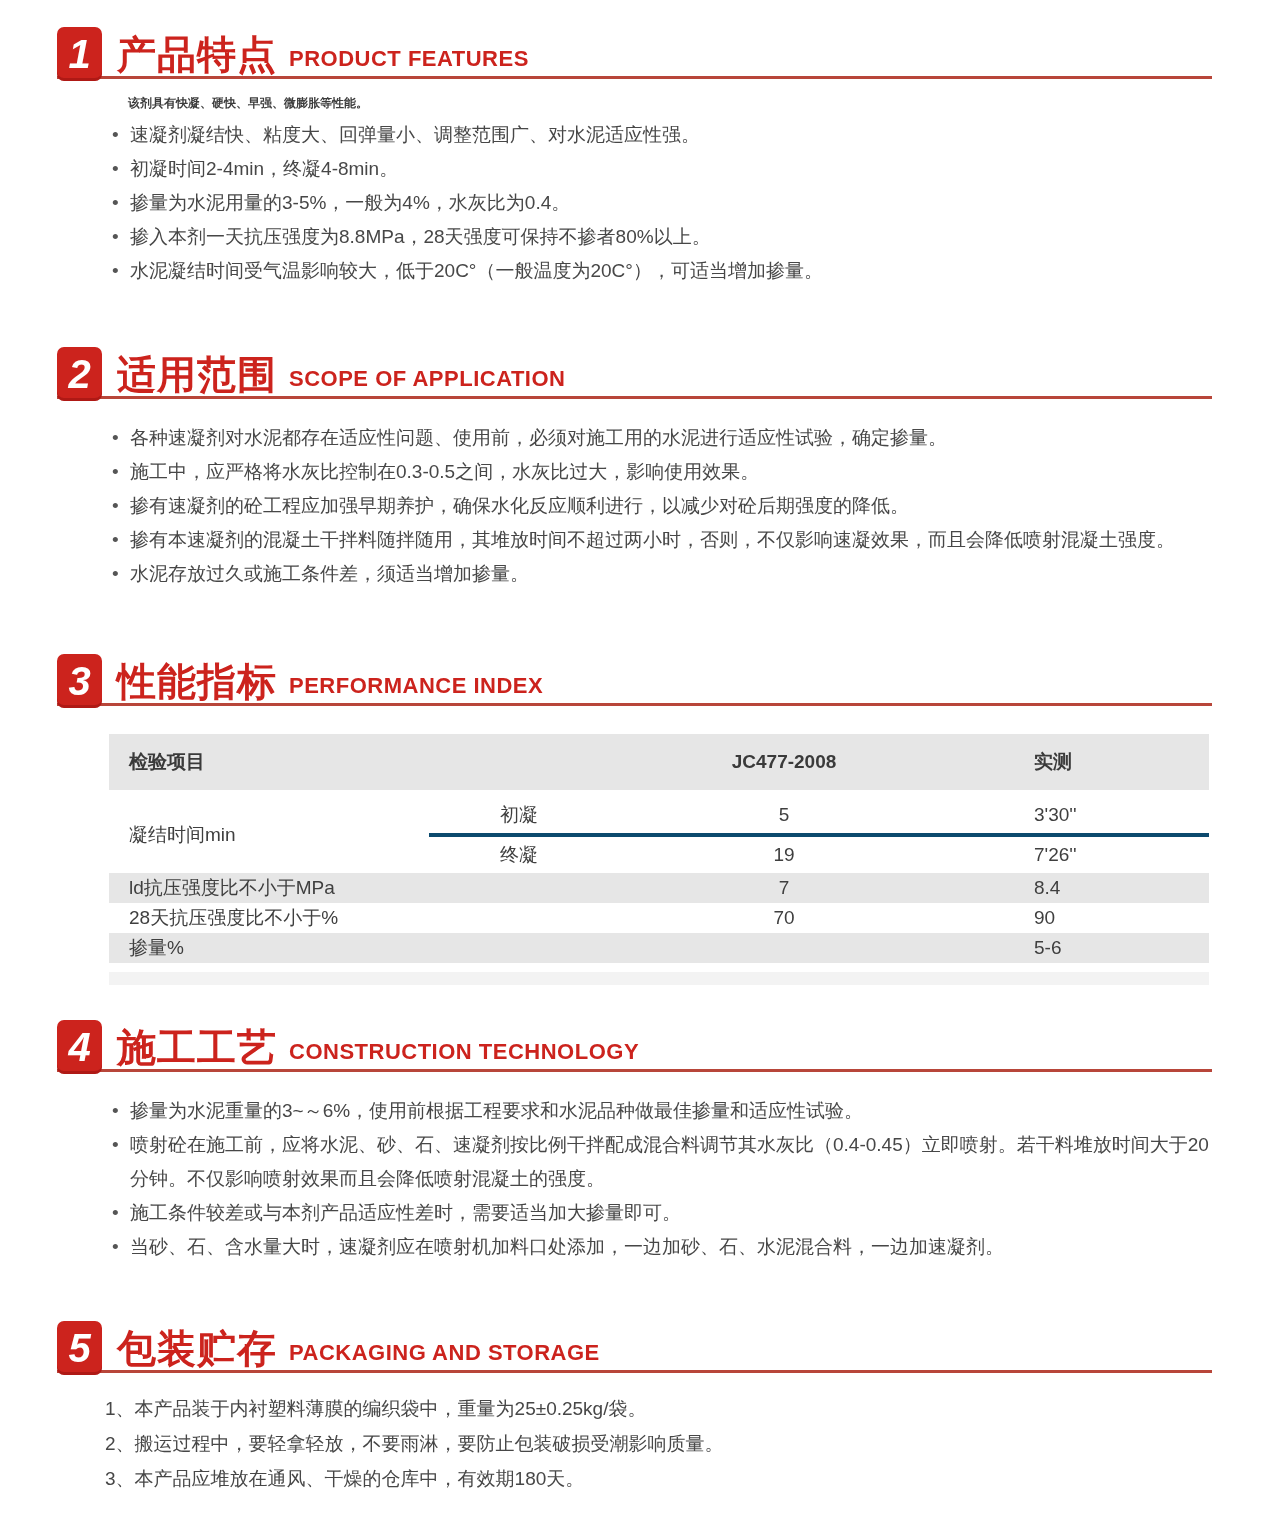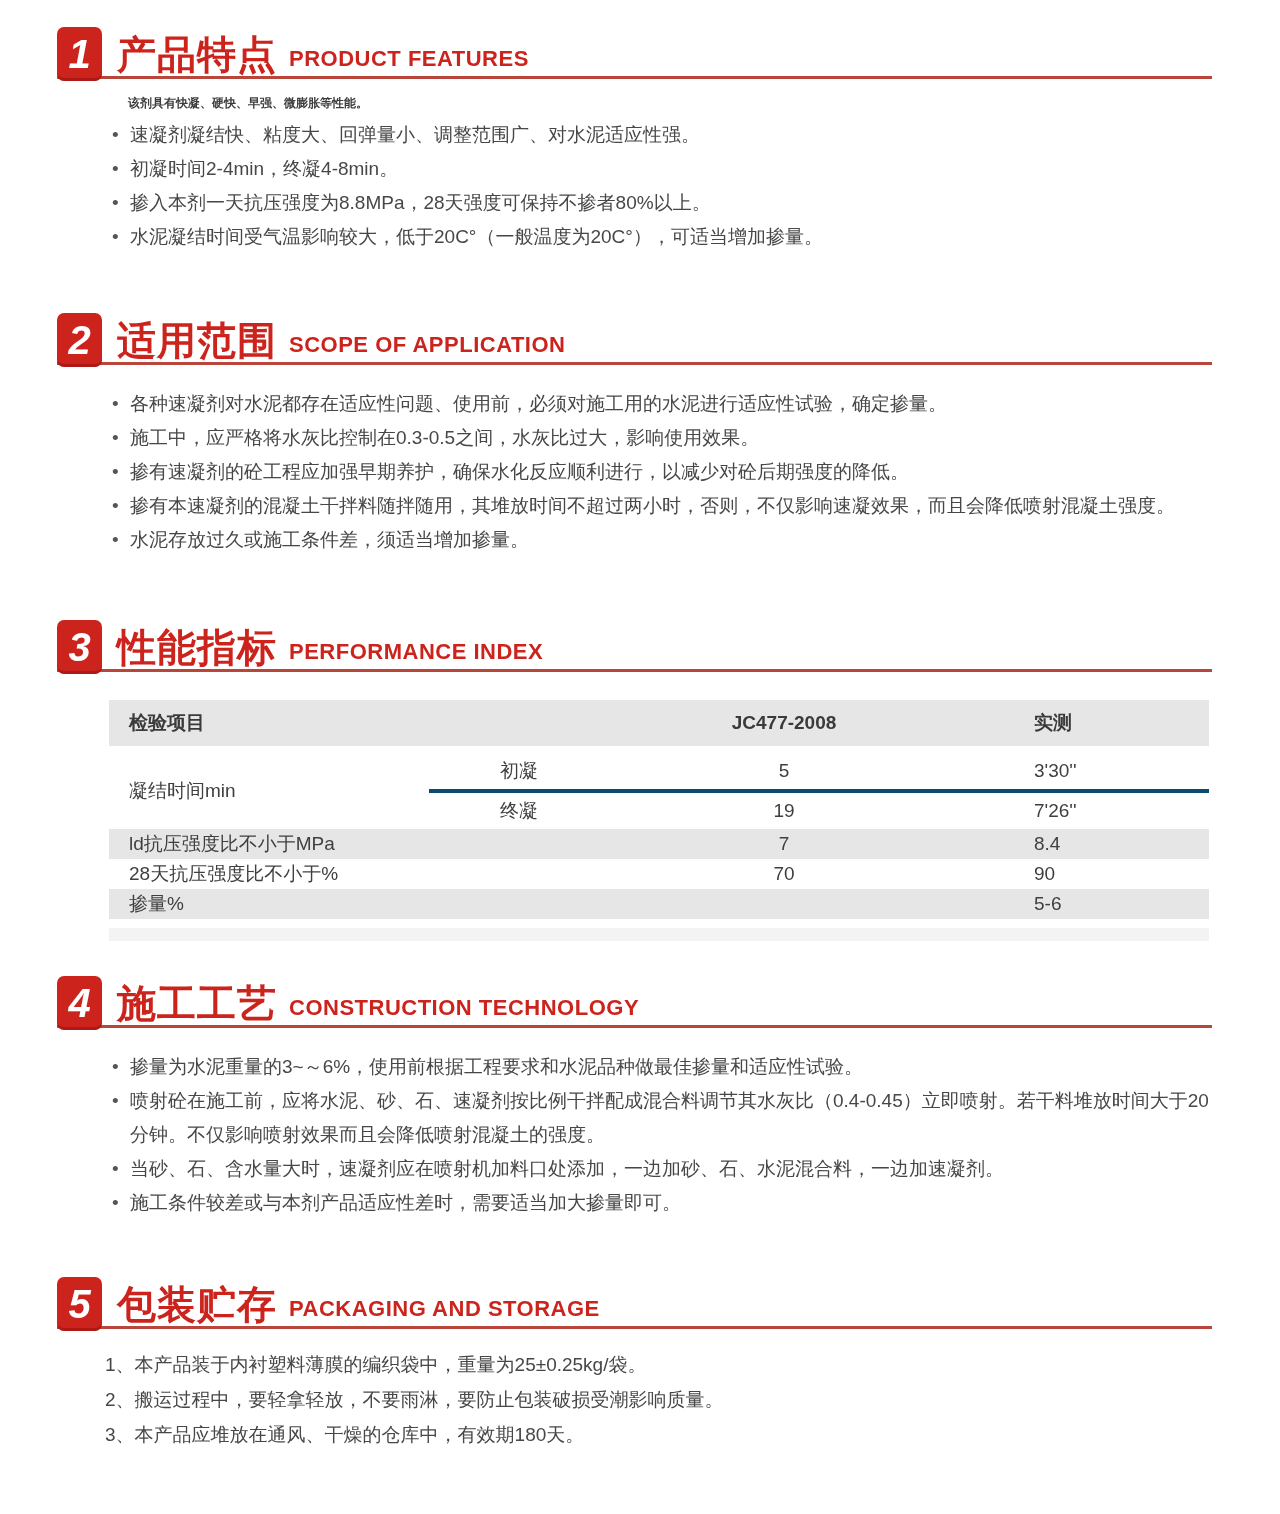--- a/index.html
+++ b/index.html
@@ -88,21 +88,21 @@
     margin:28px 0 0 52px;
     width:1100px;
     font-size:19px;
     color:#3f3f3f;
   }
   .trow{
     display:grid;
     grid-template-columns:320px 180px 350px 250px;
     align-items:center;
   }
-  .thead{height:46px;background:#e6e6e6;margin-bottom:7px;font-weight:bold;color:#3a3a3a;}
+  .thead{height:56px;background:#e6e6e6;margin-bottom:7px;font-weight:bold;color:#3a3a3a;}
   .cell-item{padding-left:20px;}
   .cell-c{text-align:center;}
   .cell-m{padding-left:75px;}
   .rowA{
     display:grid;
     grid-template-columns:320px 780px;
     align-items:center;
   }
   .subrow{
     display:grid;
@@ -124,20 +124,21 @@
   <section class="sec s1">
     <header class="sec-header">
       <span class="badge">1</span>
       <h2 class="title-zh">产品特点</h2>
       <span class="title-en">PRODUCT FEATURES</span>
     </header>
     <p class="intro">该剂具有快凝、硬快、早强、微膨胀等性能。</p>
     <ul class="bullets" style="margin-top:6px;">
       <li>速凝剂凝结快、粘度大、回弹量小、调整范围广、对水泥适应性强。</li>
       <li>初凝时间2-4min，终凝4-8min。</li>
+      <li>掺量为水泥用量的3-5%，一般为4%，水灰比为0.4。</li>
       <li>掺入本剂一天抗压强度为8.8MPa，28天强度可保持不掺者80%以上。</li>
       <li>水泥凝结时间受气温影响较大，低于20C°（一般温度为20C°），可适当增加掺量。</li>
     </ul>
   </section>
 
   <section class="sec s2">
     <header class="sec-header">
       <span class="badge">2</span>
       <h2 class="title-zh">适用范围</h2>
       <span class="title-en">SCOPE OF APPLICATION</span>
@@ -209,22 +210,22 @@
 
   <section class="sec s4">
     <header class="sec-header">
       <span class="badge">4</span>
       <h2 class="title-zh">施工工艺</h2>
       <span class="title-en">CONSTRUCTION TECHNOLOGY</span>
     </header>
     <ul class="bullets">
       <li>掺量为水泥重量的3~～6%，使用前根据工程要求和水泥品种做最佳掺量和适应性试验。</li>
       <li>喷射砼在施工前，应将水泥、砂、石、速凝剂按比例干拌配成混合料调节其水灰比（0.4-0.45）立即喷射。若干料堆放时间大于20分钟。不仅影响喷射效果而且会降低喷射混凝土的强度。</li>
+      <li>施工条件较差或与本剂产品适应性差时，需要适当加大掺量即可。</li>
       <li>当砂、石、含水量大时，速凝剂应在喷射机加料口处添加，一边加砂、石、水泥混合料，一边加速凝剂。</li>
-      <li>施工条件较差或与本剂产品适应性差时，需要适当加大掺量即可。</li>
     </ul>
   </section>
 
   <section class="sec s5">
     <header class="sec-header">
       <span class="badge">5</span>
       <h2 class="title-zh">包装贮存</h2>
       <span class="title-en">PACKAGING AND STORAGE</span>
     </header>
     <ul class="plain-list">

